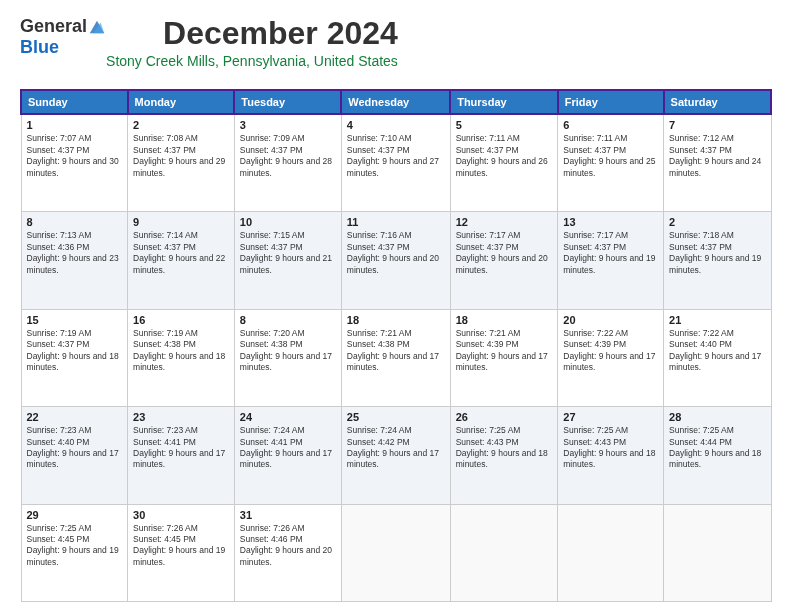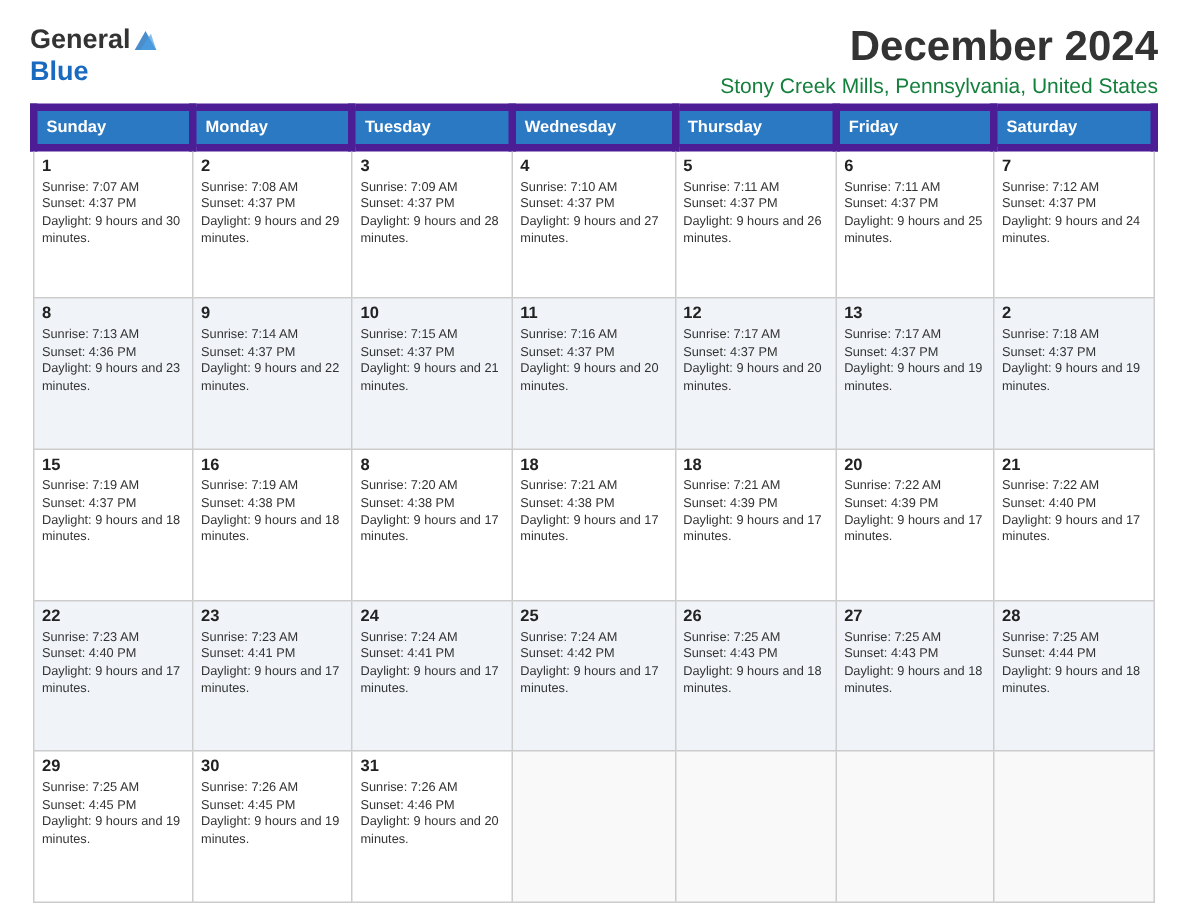--- a/index.html
+++ b/index.html
@@ -13,22 +13,22 @@
     .page {
       width: 792px;
       height: 612px;
       padding: 16px 20px 10px 20px;
       display: flex;
       flex-direction: column;
     }
     .header-row {
       display: flex;
       align-items: flex-start;
-      justify-content: space-between;
-      margin-bottom: 4px;
+      justify-content: flex-start;
+      margin-bottom: 20px;
     }
     .logo {
       display: flex;
       flex-direction: column;
       align-items: flex-start;
     }
     .logo-text {
       display: flex;
       align-items: center;
     }
@@ -44,21 +44,21 @@
     }
     .logo-icon {
       width: 18px;
       height: 18px;
       margin-left: 1px;
     }
     .title-block {
       text-align: right;
     }
     .month-title {
-      font-size: 28px;
+      font-size: 32px;
       font-weight: bold;
       color: #333;
       line-height: 1.1;
     }
     .location-title {
       font-size: 14px;
       color: #15803d;
       margin-top: 2px;
     }
     .calendar-table {
@@ -67,21 +67,21 @@
       flex: 1;
       font-size: 9px;
     }
     .calendar-table thead th {
       background-color: #2b79c2;
       color: #fff;
       text-align: left;
       padding: 5px 6px;
       font-size: 11px;
       font-weight: bold;
-      border: 5px solid #4c1d95;
+      border: 2px solid #4c1d95;
     }
     .calendar-table tbody td {
       vertical-align: top;
       border: 1px solid #ccc;
       padding: 4px 5px;
       width: 113px;
       height: 78px;
       background: #fff;
     }
     .calendar-table tbody tr:nth-child(even) td {

